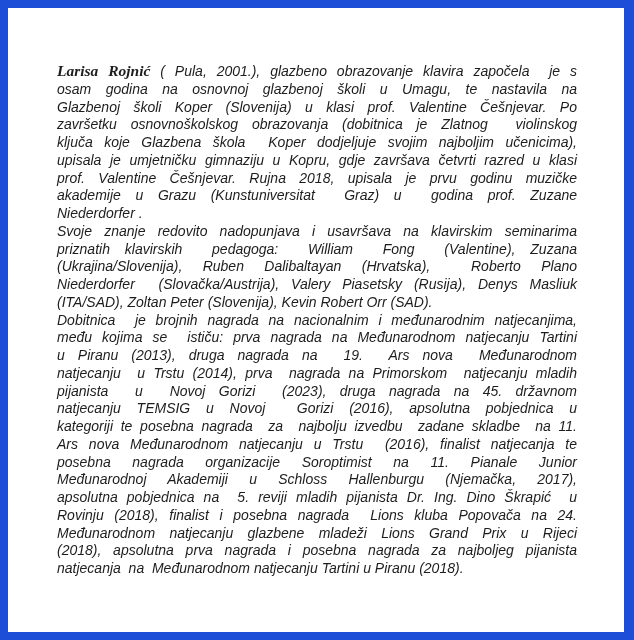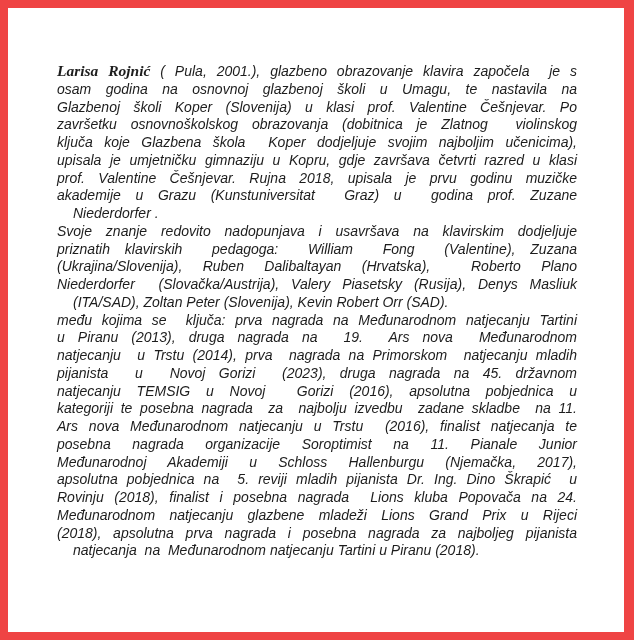--- a/index.html
+++ b/index.html
@@ -37,55 +37,55 @@
   .paragraph { margin: 0; padding: 0; }
   .line {
     white-space: pre-wrap;
     text-align: justify;
     text-align-last: justify;
     min-height: 17.75px;
   }
   .line.last {
     text-align: left;
     text-align-last: left;
-    margin-left: 16px;
   }
   .bold-serif-name {
     font-family: "Liberation Serif", "DejaVu Serif", serif;
     font-weight: bold;
     font-style: italic;
     font-size: 15.5px;
   }
 </style>
 </head>
 <body>
 
-<div class="frame" style="background: #ef4444;">
+<div class="frame" style="background: #1d4ed8;">
   <div class="page" style="background: rgb(255, 255, 255);">
     <div class="textblock" id="textblock" style="color: rgb(29, 29, 29);">
         <div class="paragraph">
           <div class="line"><b class="bold-serif-name">Larisa Rojnić</b> ( Pula, 2001.), glazbeno obrazovanje klavira započela  je s</div>
           <div class="line">osam godina na osnovnoj glazbenoj školi u Umagu, te nastavila na</div>
           <div class="line">Glazbenoj školi Koper (Slovenija) u klasi prof. Valentine Češnjevar. Po</div>
           <div class="line">završetku osnovnoškolskog obrazovanja (dobitnica je Zlatnog  violinskog</div>
           <div class="line">ključa koje Glazbena škola  Koper dodjeljuje svojim najboljim učenicima),</div>
           <div class="line">upisala je umjetničku gimnaziju u Kopru, gdje završava četvrti razred u klasi</div>
           <div class="line">prof. Valentine Češnjevar. Rujna 2018, upisala je prvu godinu muzičke</div>
           <div class="line">akademije u Grazu (Kunstuniversitat  Graz) u  godina prof. Zuzane</div>
           <div class="line last">Niederdorfer .</div>
         </div>
         <div class="paragraph">
-          <div class="line">Svoje znanje redovito nadopunjava i usavršava na klavirskim dodjeljuje</div>
+          <div class="line">Svoje znanje redovito nadopunjava i usavršava na klavirskim seminarima</div>
           <div class="line">priznatih klavirskih  pedagoga:  William  Fong  (Valentine), Zuzana</div>
           <div class="line">(Ukrajina/Slovenija), Ruben Dalibaltayan (Hrvatska),  Roberto Plano</div>
           <div class="line">Niederdorfer  (Slovačka/Austrija), Valery Piasetsky (Rusija), Denys Masliuk</div>
           <div class="line last">(ITA/SAD), Zoltan Peter (Slovenija), Kevin Robert Orr (SAD).</div>
         </div>
         <div class="paragraph">
-          <div class="line">među kojima se  ključa: prva nagrada na Međunarodnom natjecanju Tartini</div>
+          <div class="line">Dobitnica  je brojnih nagrada na nacionalnim i međunarodnim natjecanjima,</div>
+          <div class="line">među kojima se  ističu: prva nagrada na Međunarodnom natjecanju Tartini</div>
           <div class="line">u Piranu (2013), druga nagrada na  19.  Ars nova  Međunarodnom</div>
           <div class="line">natjecanju  u Trstu (2014), prva  nagrada na Primorskom  natjecanju mladih</div>
           <div class="line">pijanista  u  Novoj Gorizi  (2023), druga nagrada na 45. državnom</div>
           <div class="line">natjecanju TEMSIG u Novoj  Gorizi (2016), apsolutna pobjednica u</div>
           <div class="line">kategoriji te posebna nagrada  za  najbolju izvedbu  zadane skladbe  na 11.</div>
           <div class="line">Ars nova Međunarodnom natjecanju u Trstu  (2016), finalist natjecanja te</div>
           <div class="line">posebna nagrada organizacije Soroptimist na 11. Pianale Junior</div>
           <div class="line">Međunarodnoj Akademiji u Schloss Hallenburgu (Njemačka, 2017),</div>
           <div class="line">apsolutna pobjednica na  5. reviji mladih pijanista Dr. Ing. Dino Škrapić  u</div>
           <div class="line">Rovinju (2018), finalist i posebna nagrada  Lions kluba Popovača na 24.</div>

